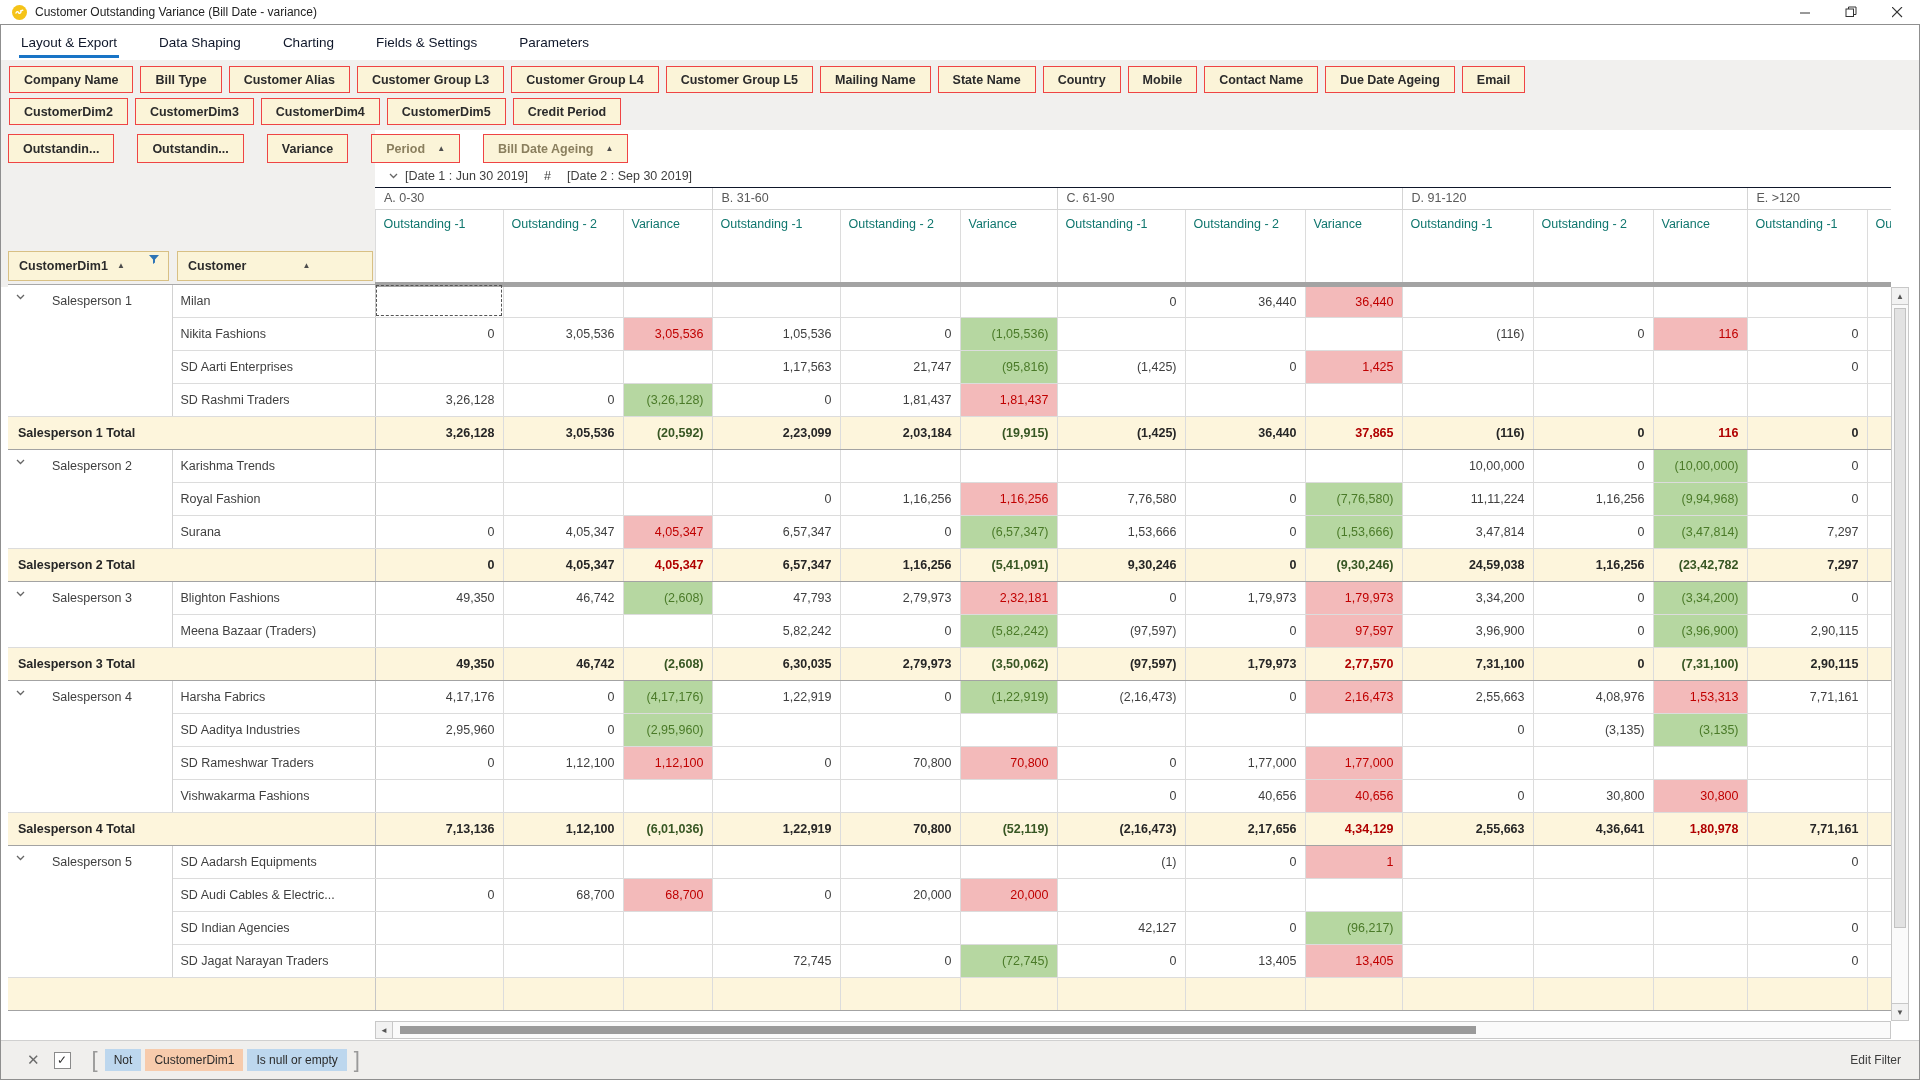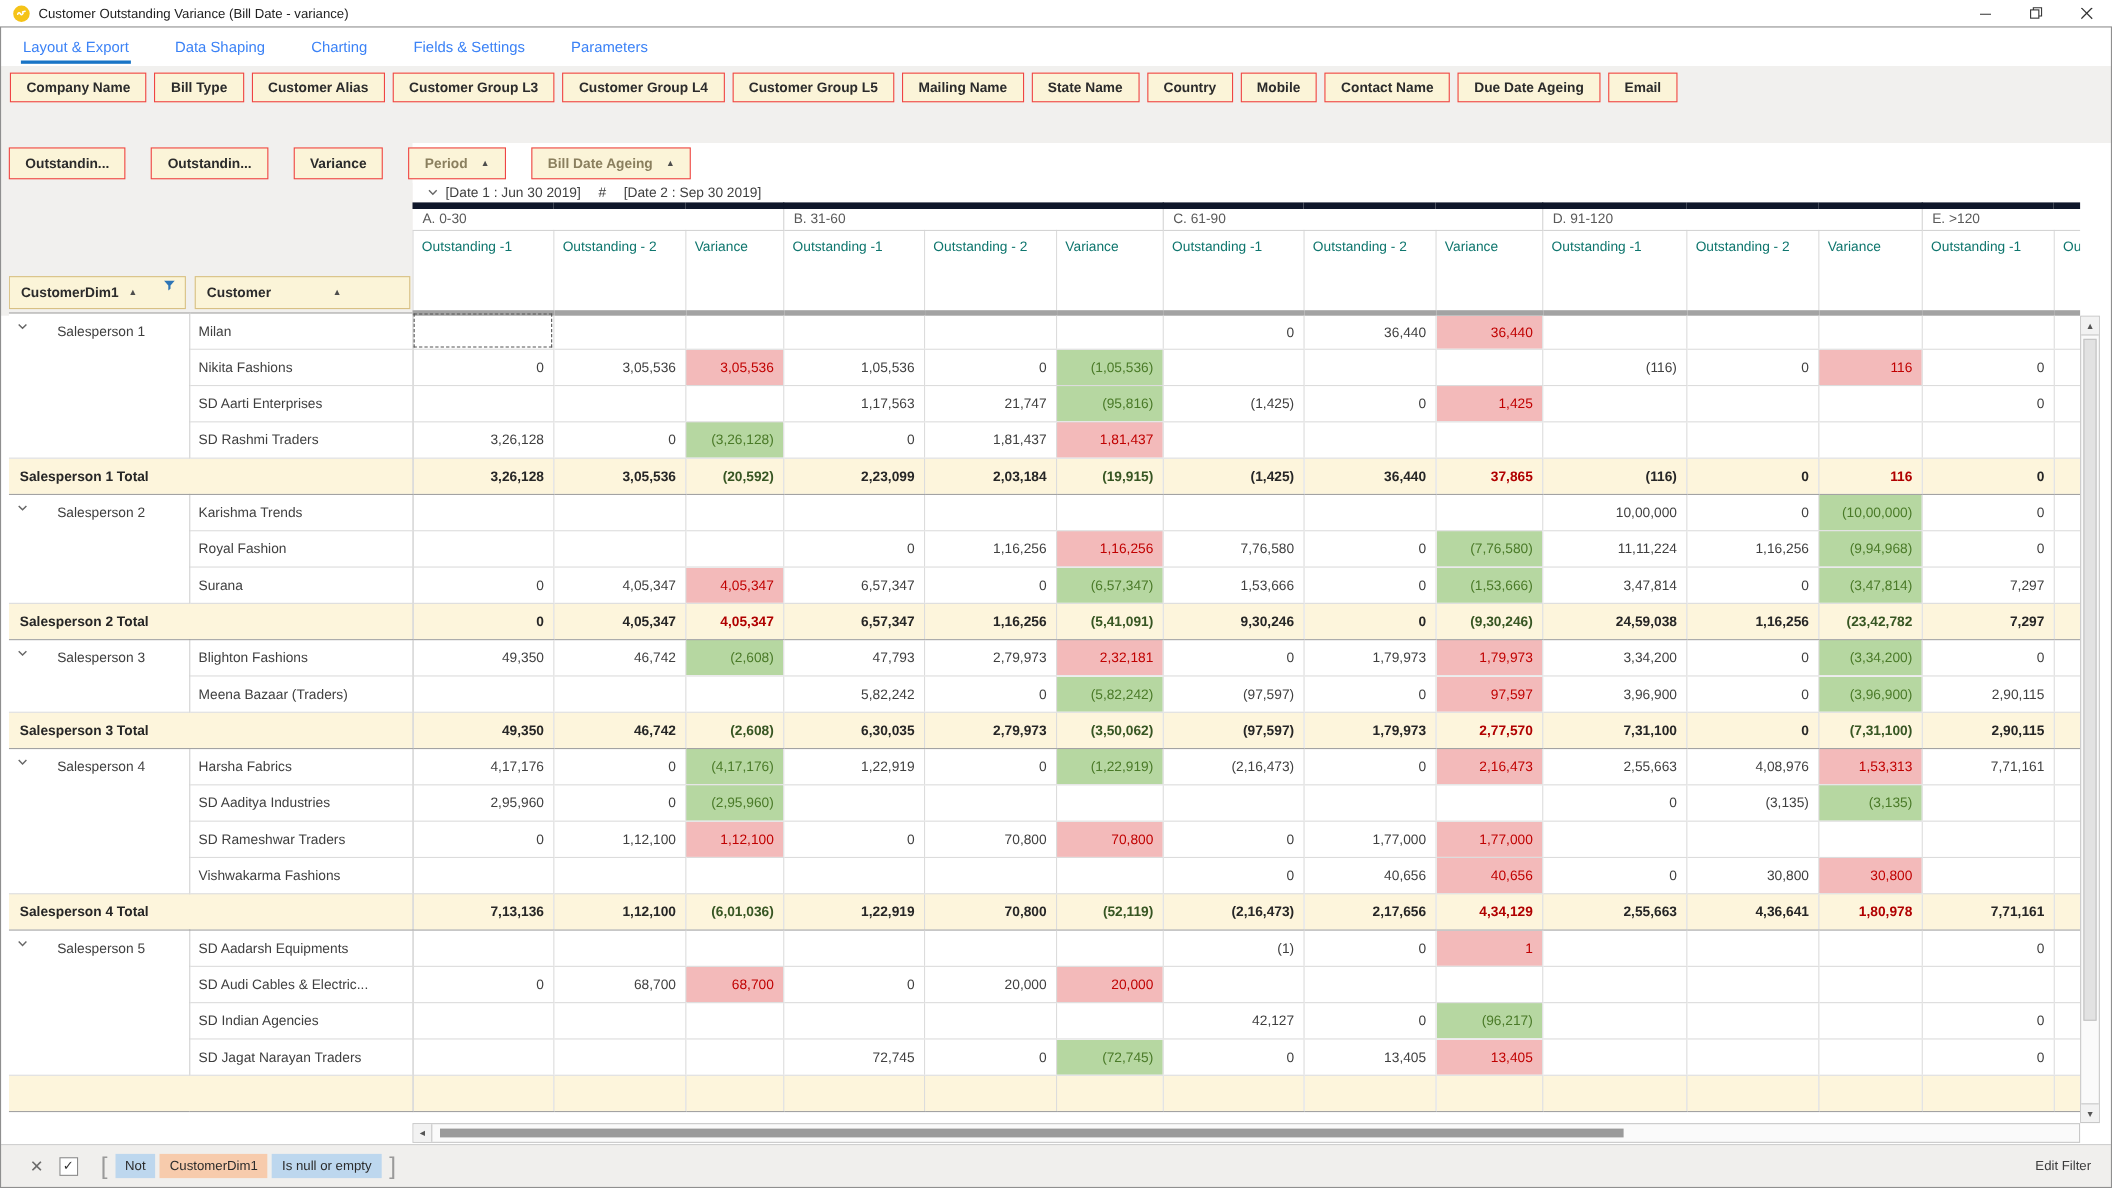--- a/index.html
+++ b/index.html
@@ -14,42 +14,42 @@
   .app-icon{width:15px;height:15px;border-radius:50%;background:#F5C318;margin-left:12px;display:flex;align-items:center;justify-content:center;color:#fff;font-size:11px;font-weight:bold;line-height:1;}
   .app-icon svg{display:block;}
   .title-text{font-size:12px;color:#222;margin-left:8px;}
   .win-btns{margin-left:auto;display:flex;height:24px;}
   .win-btn{width:46px;height:24px;display:flex;align-items:center;justify-content:center;}
   .win-btn svg{display:block;}
   
   .frame{position:absolute;top:24px;left:0;width:1920px;height:1056px;border:1px solid #8f8f8f;pointer-events:none;z-index:60;}
   
   .menubar{position:absolute;top:25px;left:1px;width:1918px;height:35px;background:#fff;display:flex;align-items:center;padding-left:18px;}
-  .tab{font-size:13.5px;color:#3b82f6;margin-right:38px;position:relative;padding:8px 2px;cursor:default;}
+  .tab{font-size:13.5px;color:#0f172a;margin-right:38px;position:relative;padding:8px 2px;cursor:default;}
   .tab.active:after{content:"";position:absolute;left:0;right:0;bottom:0;height:3px;background:#1874C6;}
   
   .wells{position:absolute;top:60px;left:1px;width:1918px;height:70px;background:#F1F0EE;padding:6px 0 0 8px;}
   .well-row{display:flex;flex-wrap:nowrap;}
   .chip{display:inline-flex;align-items:center;height:27px;padding:0 14px;background:#FBF4D8;border:1px solid #ef4444;font-weight:bold;font-size:12.5px;color:#2B2B2B;margin:0 7px 5px 0;white-space:nowrap;}
   
   .shelf-band{position:absolute;top:130px;left:1px;width:1918px;height:36px;background:#fff;}
   .gray-left{position:absolute;top:130px;left:0;width:375px;height:157px;background:#F1F0EE;}
   .shelf{position:absolute;top:134px;left:8px;display:flex;z-index:2;}
   .shelf .chip{height:29px;margin-right:23px;}
   .chip.muted{color:#8A7F5E;}
   .sort-tri{font-size:8px;color:#4d4d4d;margin-left:12px;line-height:1;}
   
   .table-wrap{position:absolute;top:166px;left:8px;width:1885px;height:855px;overflow:hidden;z-index:1;background:transparent;}
   table{border-collapse:collapse;table-layout:fixed;width:1883px;font-size:12.5px;color:#3F3F3F;}
   td{height:33px;padding:0 8px;overflow:hidden;white-space:nowrap;border-bottom:1px solid #DCDCDC;background:#fff;}
   td.num{text-align:right;}
   td.vl{border-left:1px solid #DCDCDC;}
   
   td.corner{background:#F1F0EE;border-bottom:none;}
-  td.date-cell{height:21px;border-bottom:6px solid #0f172a;padding-left:14px;color:#3F3F3F;background:#fff;}
+  td.date-cell{height:21px;border-bottom:1px solid #0f172a;padding-left:14px;color:#3F3F3F;background:#fff;}
   .date-inner{display:flex;align-items:center;font-size:12.5px;}
   .date-inner .gap{width:16px;}
   td.group-cell{height:22px;color:#595959;border-bottom:1px solid #D4D4D4;border-left:1px solid #D4D4D4;background:#fff;}
   td.group-cell.first{border-left:none;}
   td.chip-cell{height:75px;background:#F1F0EE;vertical-align:bottom;padding:0 0 3px 0;border-bottom:1px solid #A8A8A8;}
   td.measure-cell{height:75px;color:#0f766e;vertical-align:top;padding-top:7px;border-left:1px solid #DCDCDC;border-bottom:5px solid #a3a3a3;background:#fff;}
   .hdr-chip{display:flex;align-items:center;height:30px;background:#FBF4D8;border:1px solid #D8C084;padding:0 8px 0 10px;font-weight:bold;font-size:12.5px;color:#2B2B2B;}
   .hdr-chip .sort-tri{margin-left:9px;}
   .funnel{margin-left:auto;align-self:flex-start;margin-top:3px;}
   
@@ -130,20 +130,27 @@
       <span class="chip">Customer Group L4</span>
       <span class="chip">Customer Group L5</span>
       <span class="chip">Mailing Name</span>
       <span class="chip">State Name</span>
       <span class="chip">Country</span>
       <span class="chip">Mobile</span>
       <span class="chip">Contact Name</span>
       <span class="chip">Due Date Ageing</span>
       <span class="chip">Email</span>
     </div>
+  <div class="well-row" id="well-row-2">
+      <span class="chip">CustomerDim2</span>
+      <span class="chip">CustomerDim3</span>
+      <span class="chip">CustomerDim4</span>
+      <span class="chip">CustomerDim5</span>
+      <span class="chip">Credit Period</span>
+    </div>
 </div>
 
 <div class="shelf-band"></div>
 <div class="gray-left"></div>
 <div class="shelf" id="shelf">
     <span class="chip">Outstandin...</span>
     <span class="chip">Outstandin...</span>
     <span class="chip">Variance</span>
     <span class="chip muted">Period<span class="sort-tri">▲</span></span>
     <span class="chip muted">Bill Date Ageing<span class="sort-tri">▲</span></span>

